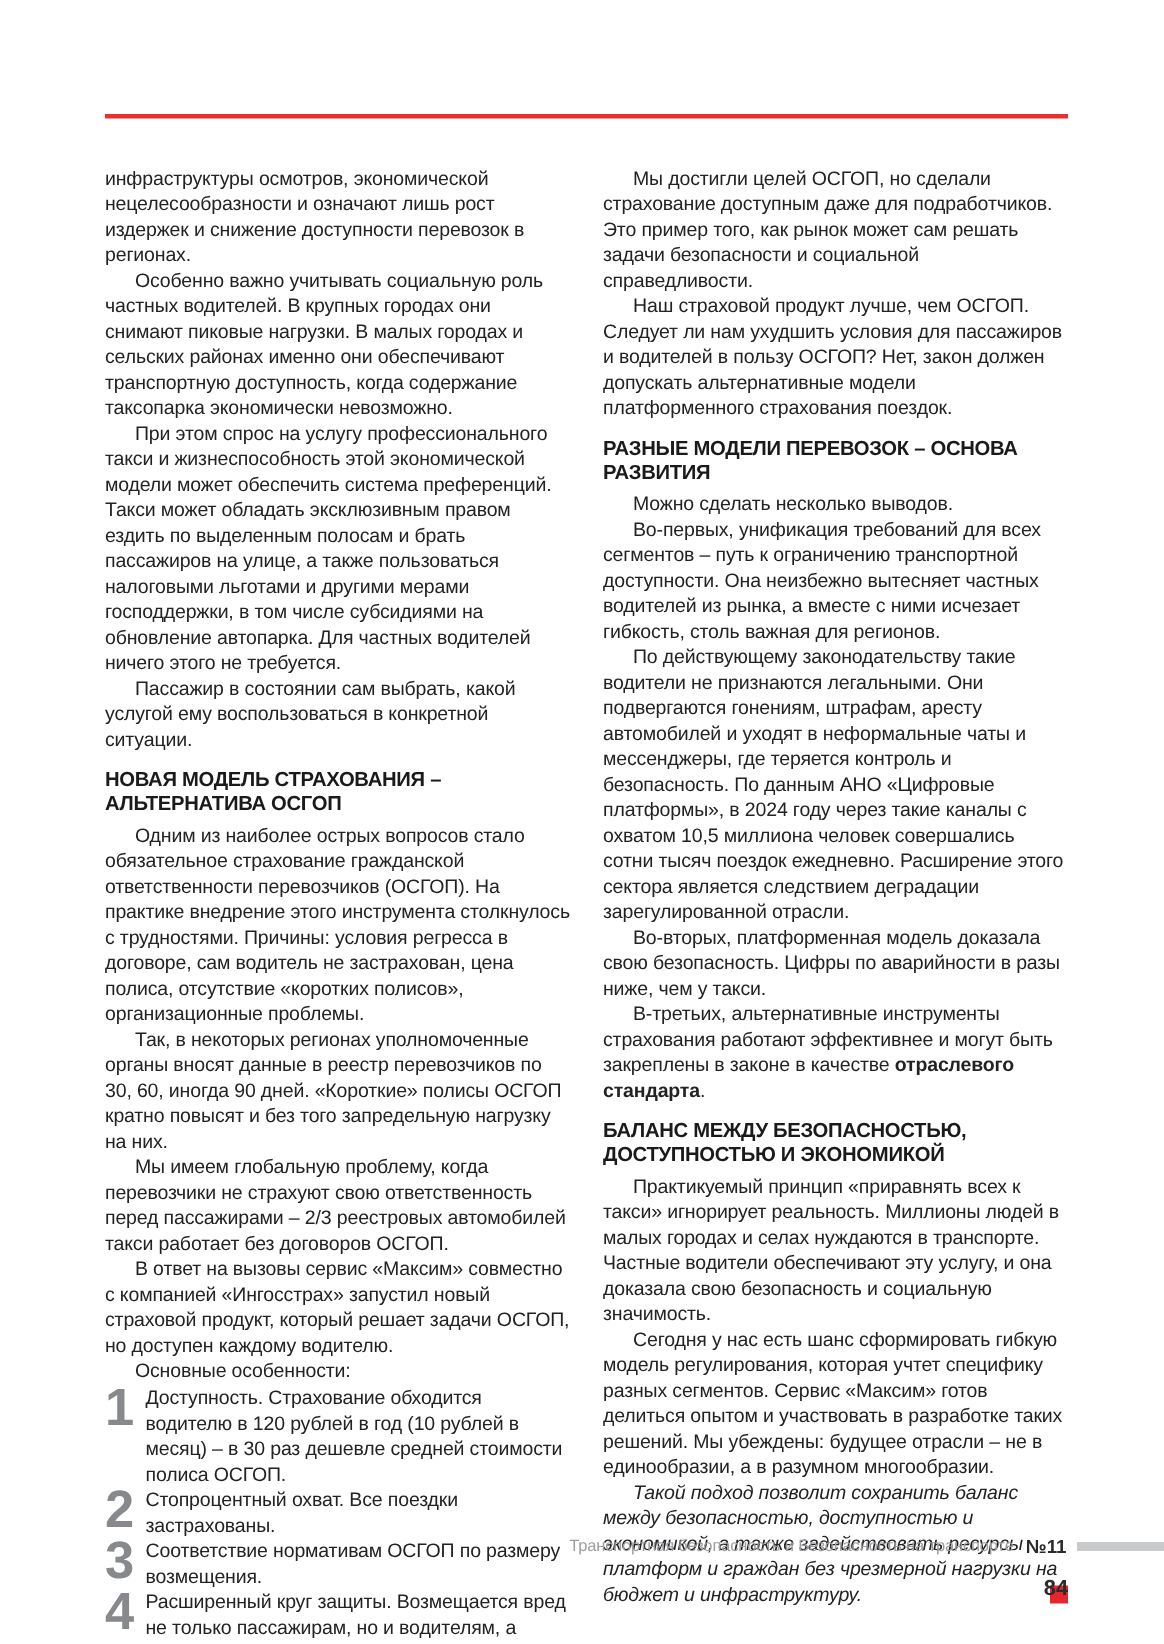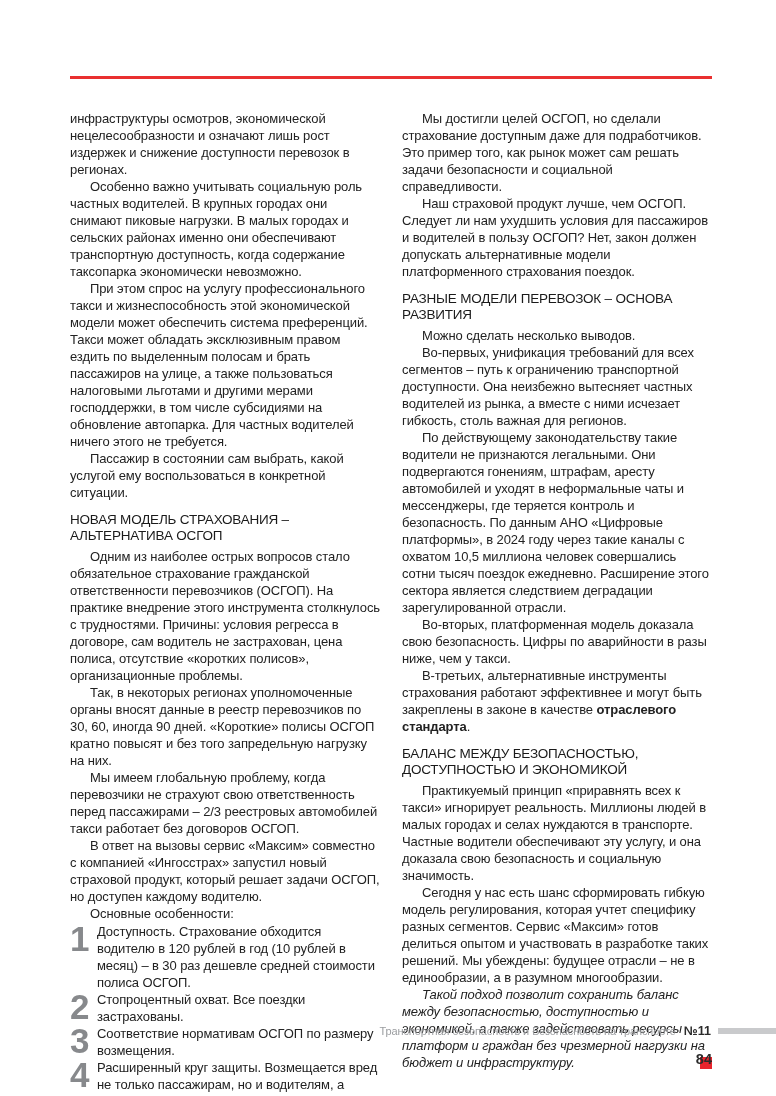--- a/index.html
+++ b/index.html
@@ -35,21 +35,21 @@
   }
   .col p {
     margin: 0;
     text-indent: 20px;
   }
   .col p.no-indent { text-indent: 0; }
   .col h3 {
     margin: 11px 0 4px 0;
     font-size: 13.5px;
     line-height: 16px;
-    font-weight: normal;
+    font-weight: bold;
     color: #1a1a1a;
     letter-spacing: -0.2px;
   }
   .features { margin-top: 1px; }
   .feature {
     display: flex;
     align-items: flex-start;
   }
   .feature-num {
     flex: none;

